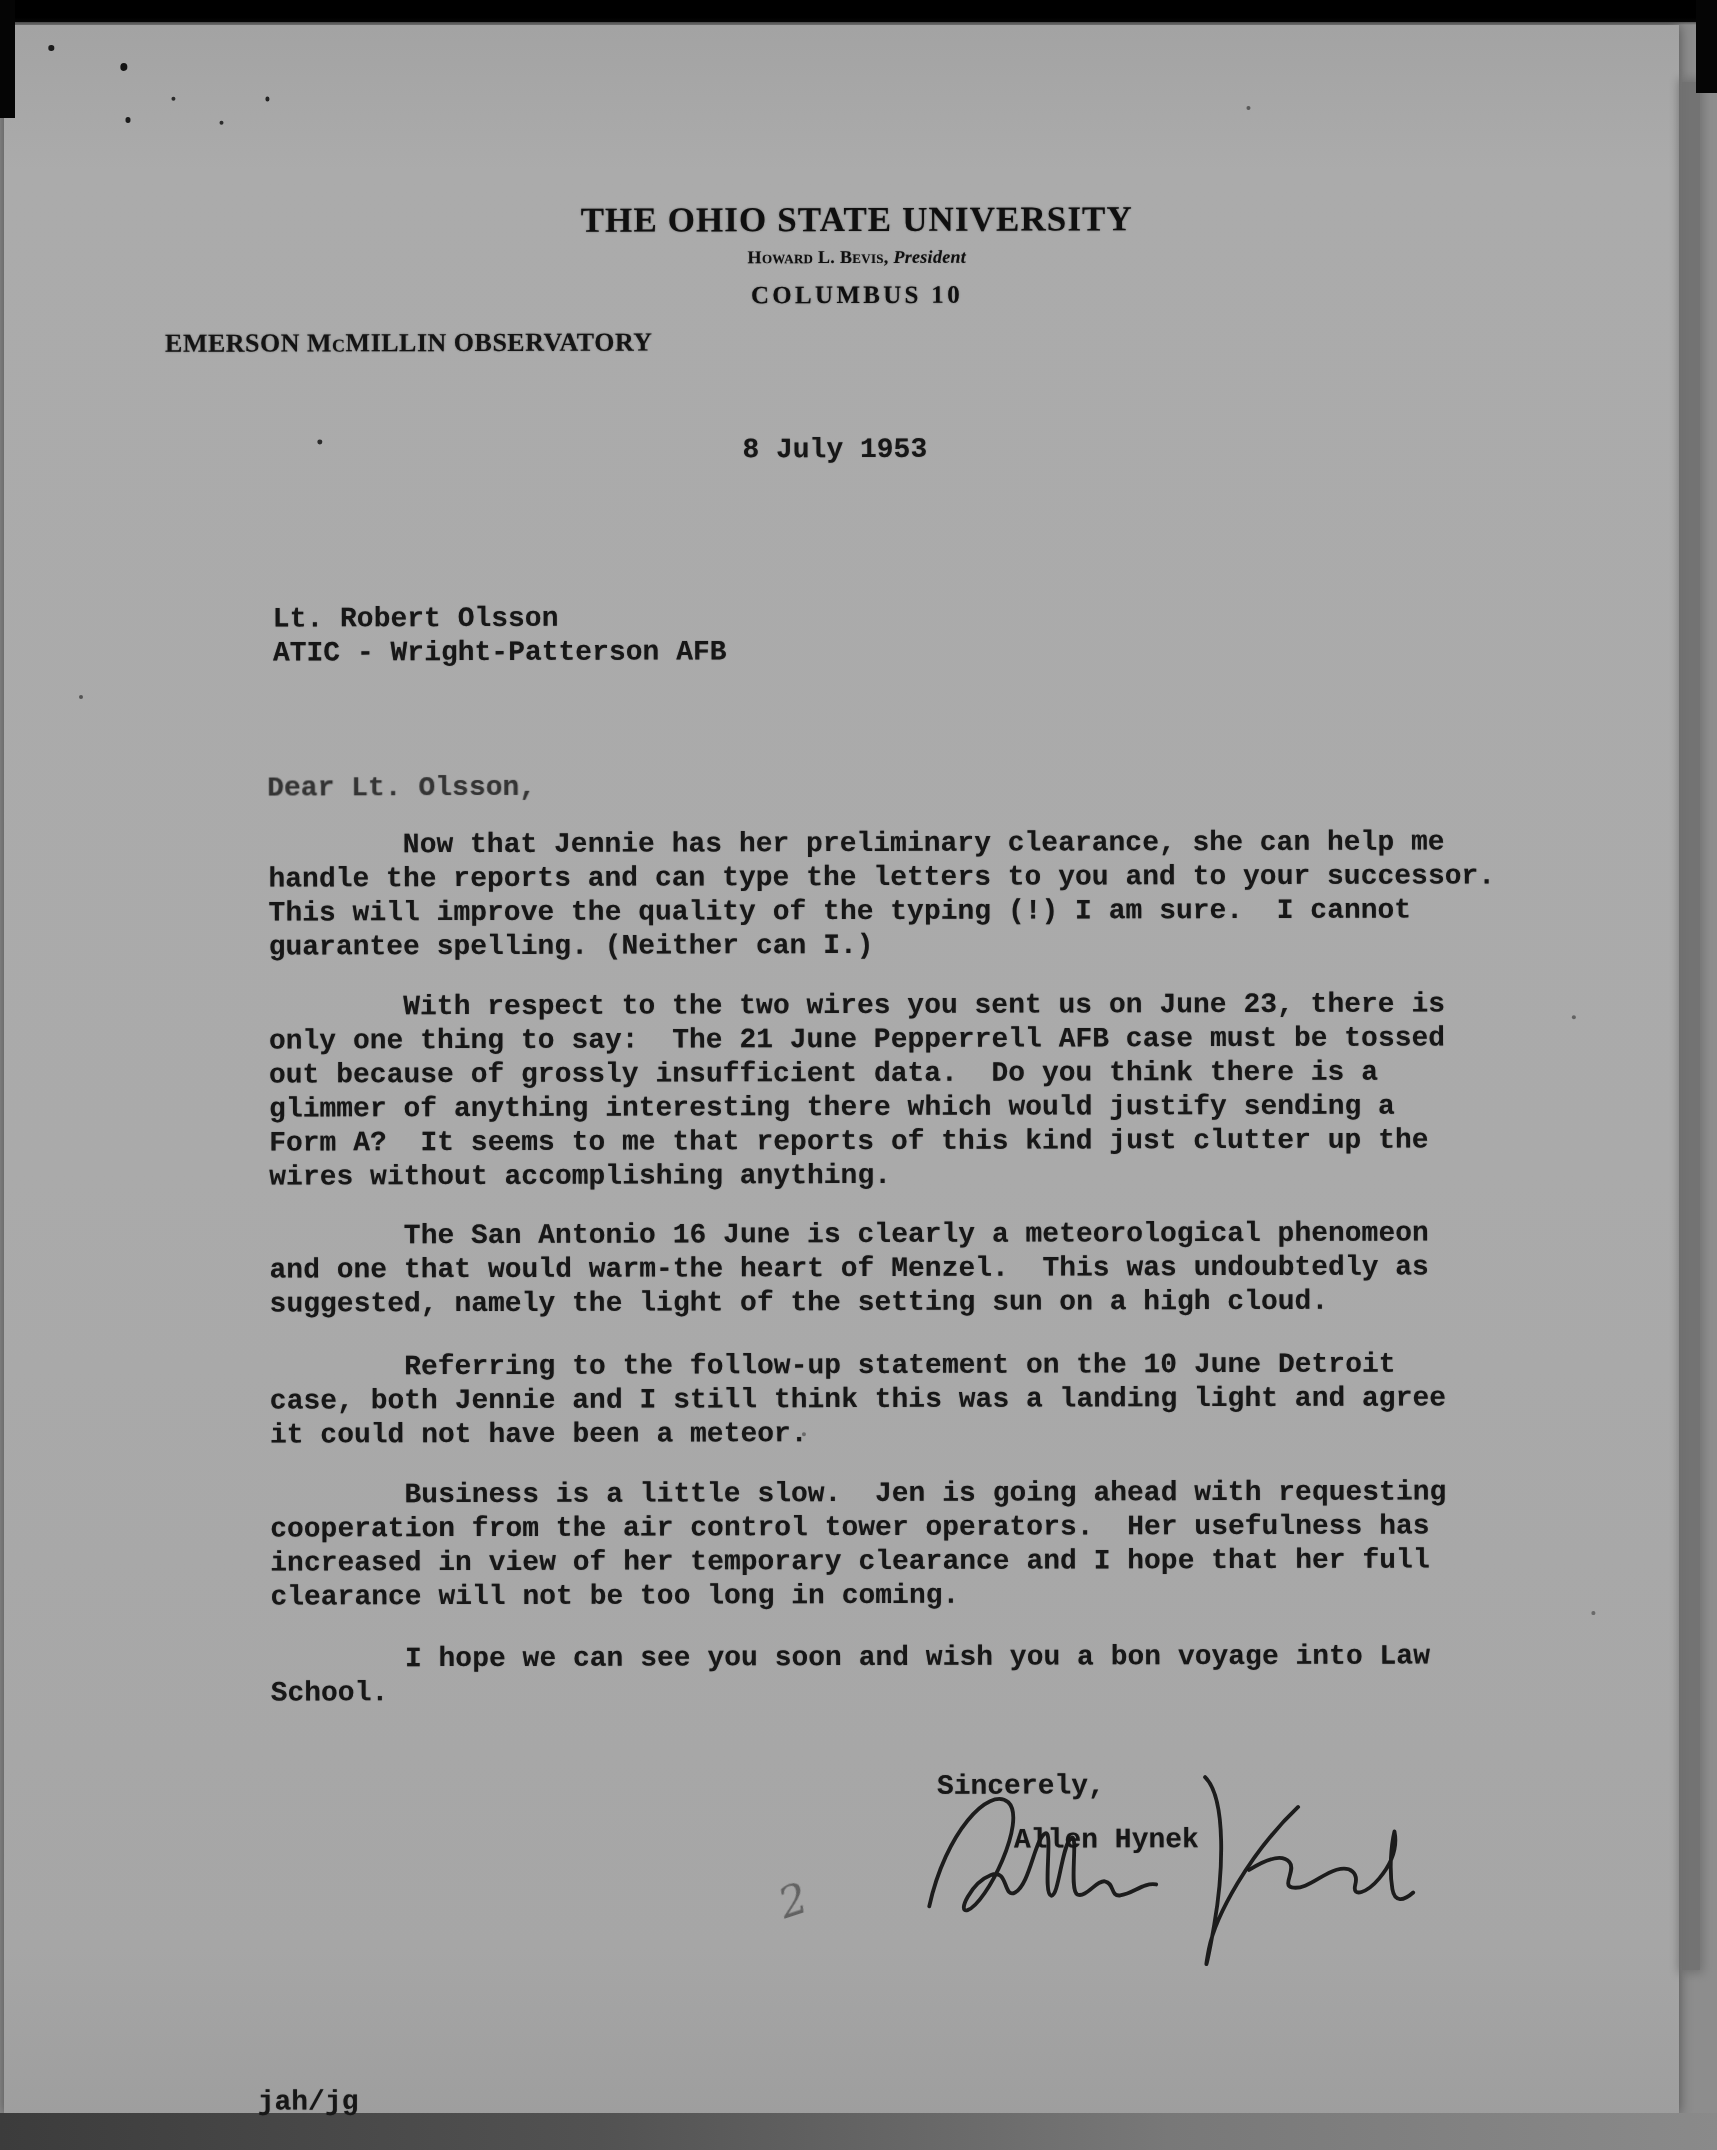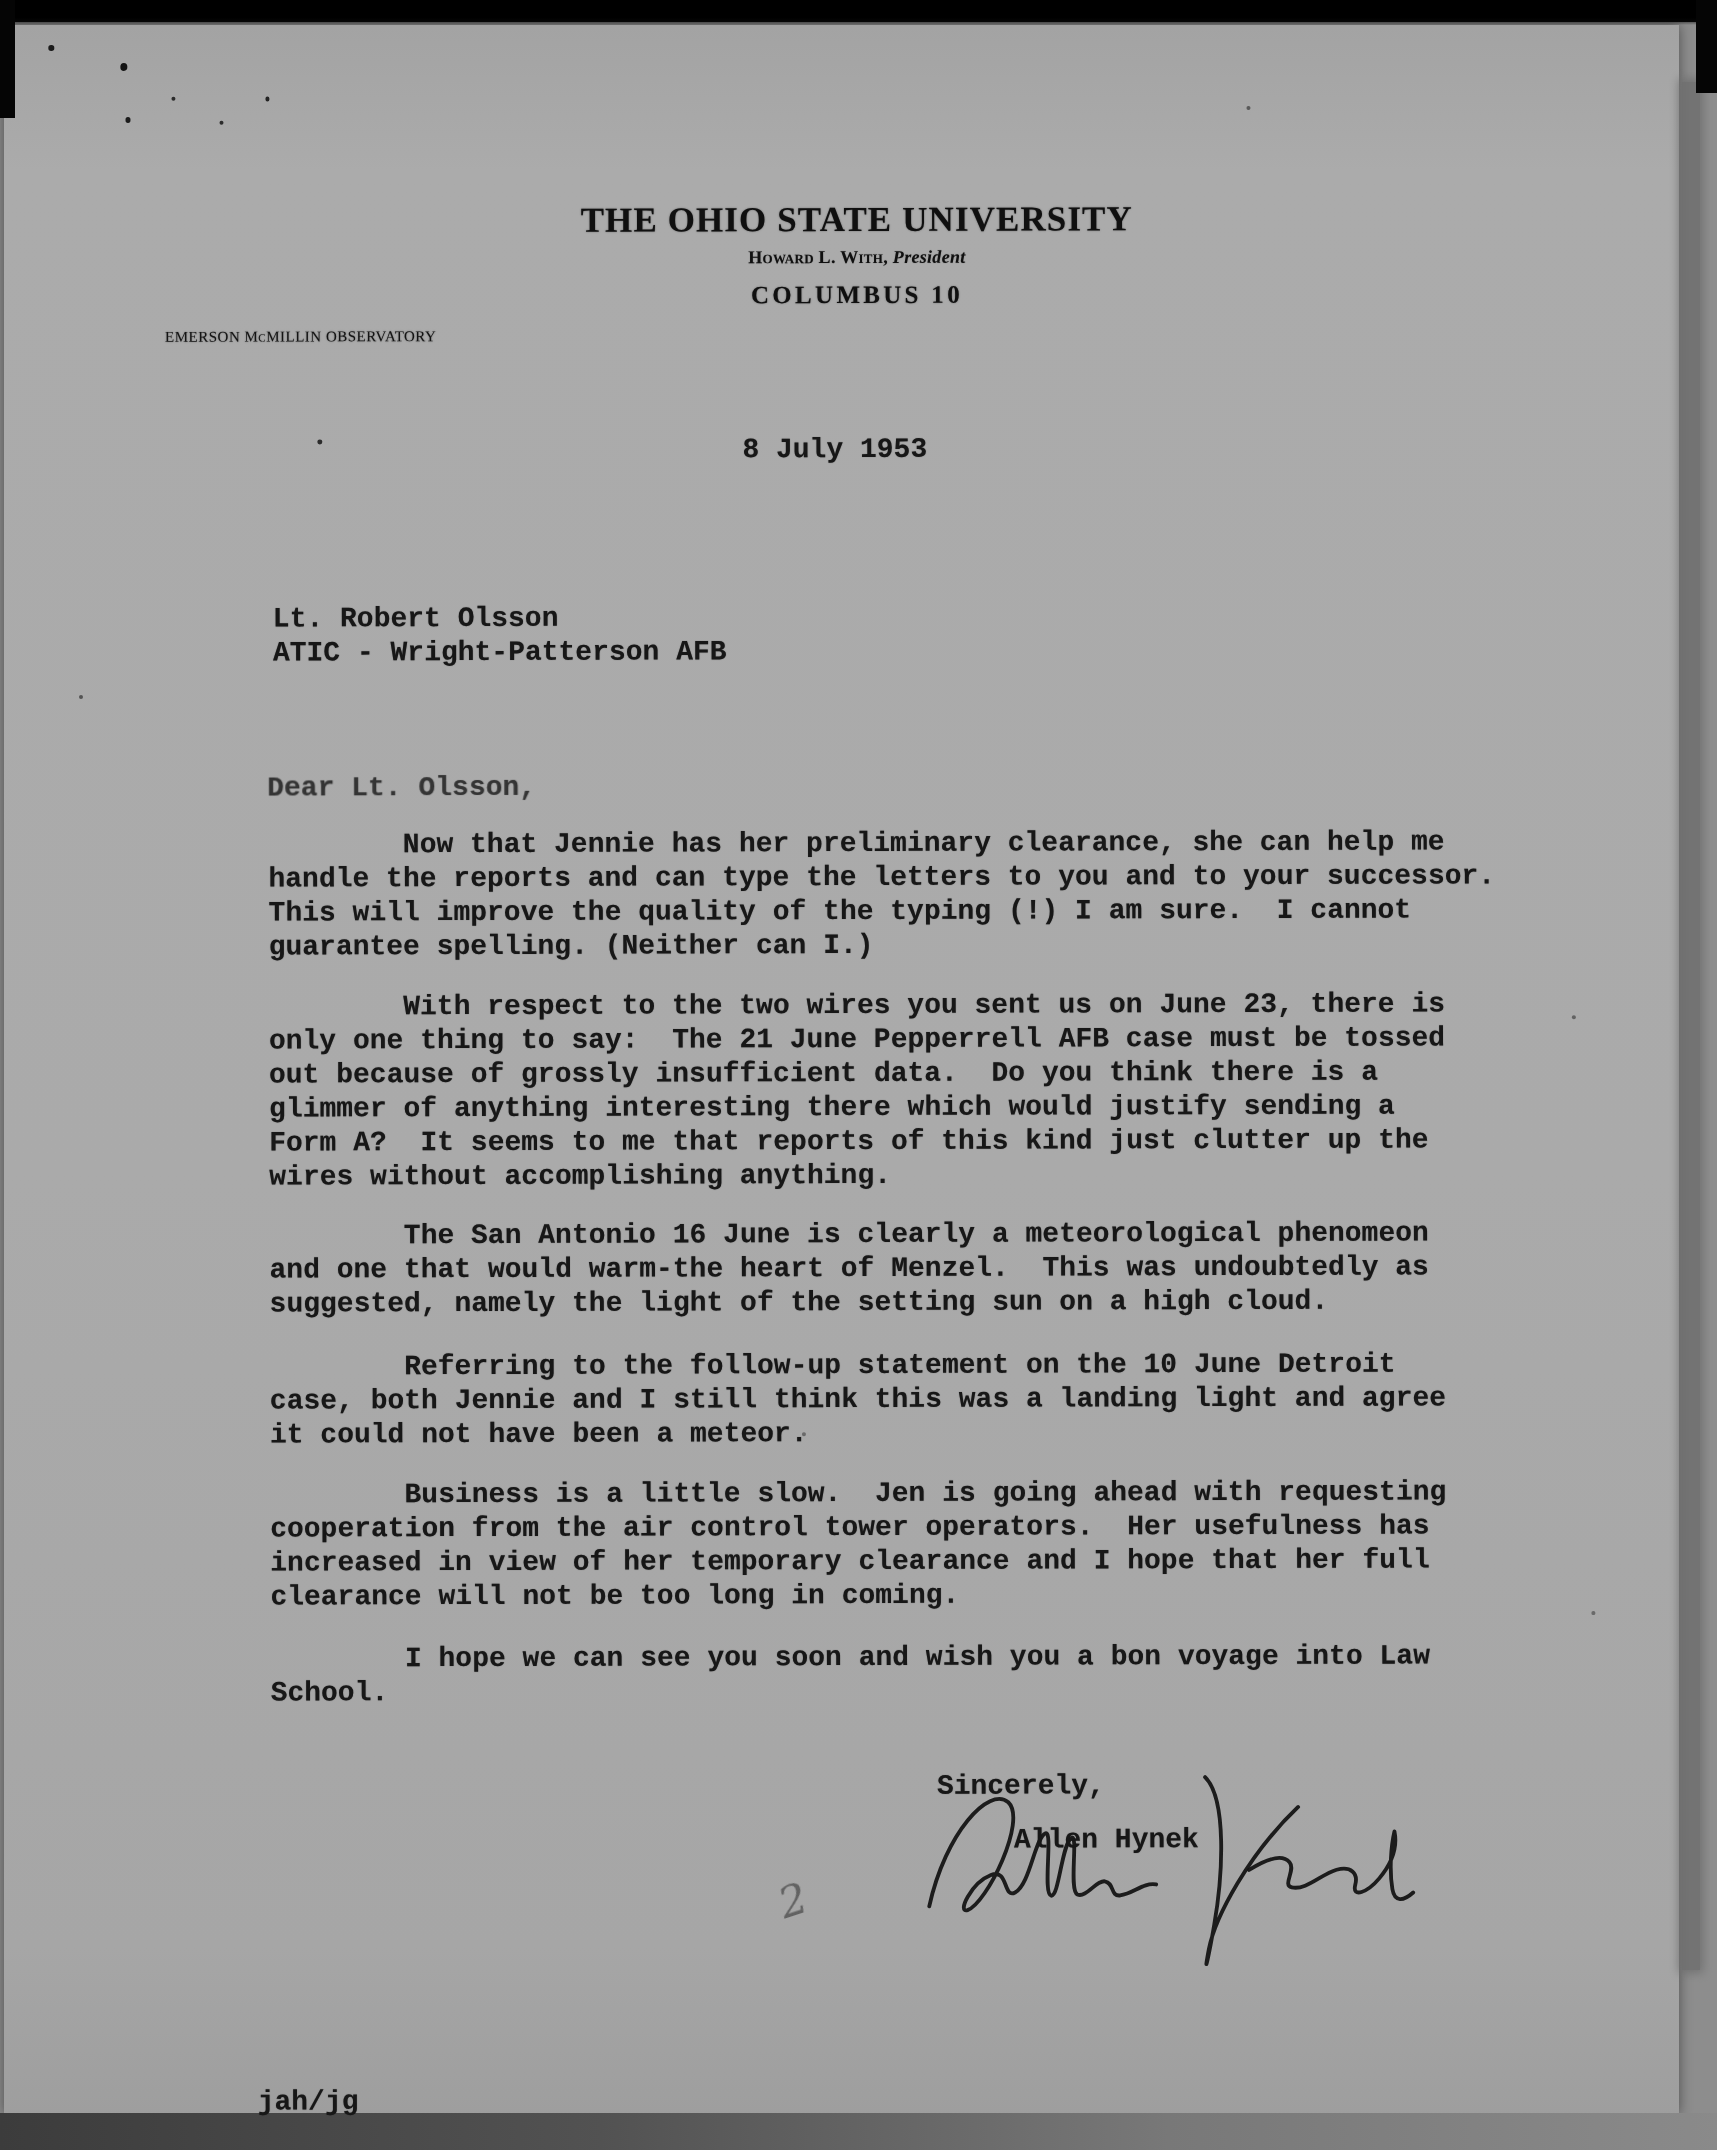--- a/index.html
+++ b/index.html
@@ -19,21 +19,21 @@
   .corner-tl{position:absolute;left:0;top:0;width:15.3px;height:118px;background:#050505;}
   .corner-tr{position:absolute;left:1696px;top:0;width:22px;height:93px;background:#050505;}
   .bottom-band{position:absolute;left:0;top:2113px;width:1718px;height:38px;
     background:linear-gradient(to right,#3c3c3c 0%,#525252 35%,#787878 68%,#8a8a8a 100%);}
   .content{position:absolute;left:0;top:0;width:1718px;height:2151px;transform:rotate(-0.15deg);}
   .serifline{position:absolute;left:0;width:1718px;text-align:center;font-family:"Liberation Serif",serif;color:#101010;}
   .uni-title{top:200px;font-size:35px;font-weight:bold;letter-spacing:1.1px;text-shadow:0 0 1.6px rgba(10,10,10,.5);}
   .president{top:247px;font-size:18px;font-variant:small-caps;letter-spacing:0.3px;font-weight:600;text-shadow:0 0 1.1px rgba(10,10,10,.4);}
   .president .pres-title{font-style:italic;font-variant:normal;}
   .city{top:281px;font-size:25px;font-weight:bold;letter-spacing:3.3px;text-shadow:0 0 1.6px rgba(10,10,10,.5);}
-  .observatory{position:absolute;left:167px;top:327px;font-family:"Liberation Serif",serif;font-size:15px;font-weight:normal;font-variant:small-caps;letter-spacing:0.5px;color:#141414;text-shadow:0 0 1.6px rgba(10,10,10,.5);}
+  .observatory{position:absolute;left:167px;top:327px;font-family:"Liberation Serif",serif;font-size:26px;font-weight:bold;font-variant:small-caps;letter-spacing:0.5px;color:#141414;text-shadow:0 0 1.6px rgba(10,10,10,.5);}
   .tw{
     position:absolute;font-family:"Liberation Mono",monospace;
     font-size:28px;line-height:34px;font-weight:700;white-space:pre;
     color:#171717;text-shadow:0 0 1.1px rgba(20,20,20,.45);
   }
   .date-line{left:744px;top:433px;}
   .recipient{left:274px;top:601px;}
   .salutation{left:268px;top:770px;opacity:.8;filter:blur(0.3px);}
   .para{left:269px;}
   .para-1{top:827px;}
@@ -58,21 +58,21 @@
 <div class="paper"></div>
 <div class="right-strip"></div>
 <div class="top-band"></div>
 <div class="corner-tl"></div>
 <div class="corner-tr"></div>
 <div class="bottom-band"></div>
 
 <div class="content">
 
   <div class="serifline uni-title">THE OHIO STATE UNIVERSITY</div>
-  <div class="serifline president"><span>Howard L. With, </span><span class="pres-title">President</span></div>
+  <div class="serifline president"><span>Howard L. Bevis, </span><span class="pres-title">President</span></div>
   <div class="serifline city">COLUMBUS 10</div>
   <div class="observatory">EMERSON McMILLIN OBSERVATORY</div>
 
   <div class="tw date-line">8 July 1953</div>
   <div class="tw recipient">Lt. Robert Olsson
 ATIC - Wright-Patterson AFB</div>
   <div class="tw salutation">Dear Lt. Olsson,</div>
 
   <div class="tw para para-1">        Now that Jennie has her preliminary clearance, she can help me
 handle the reports and can type the letters to you and to your successor.

